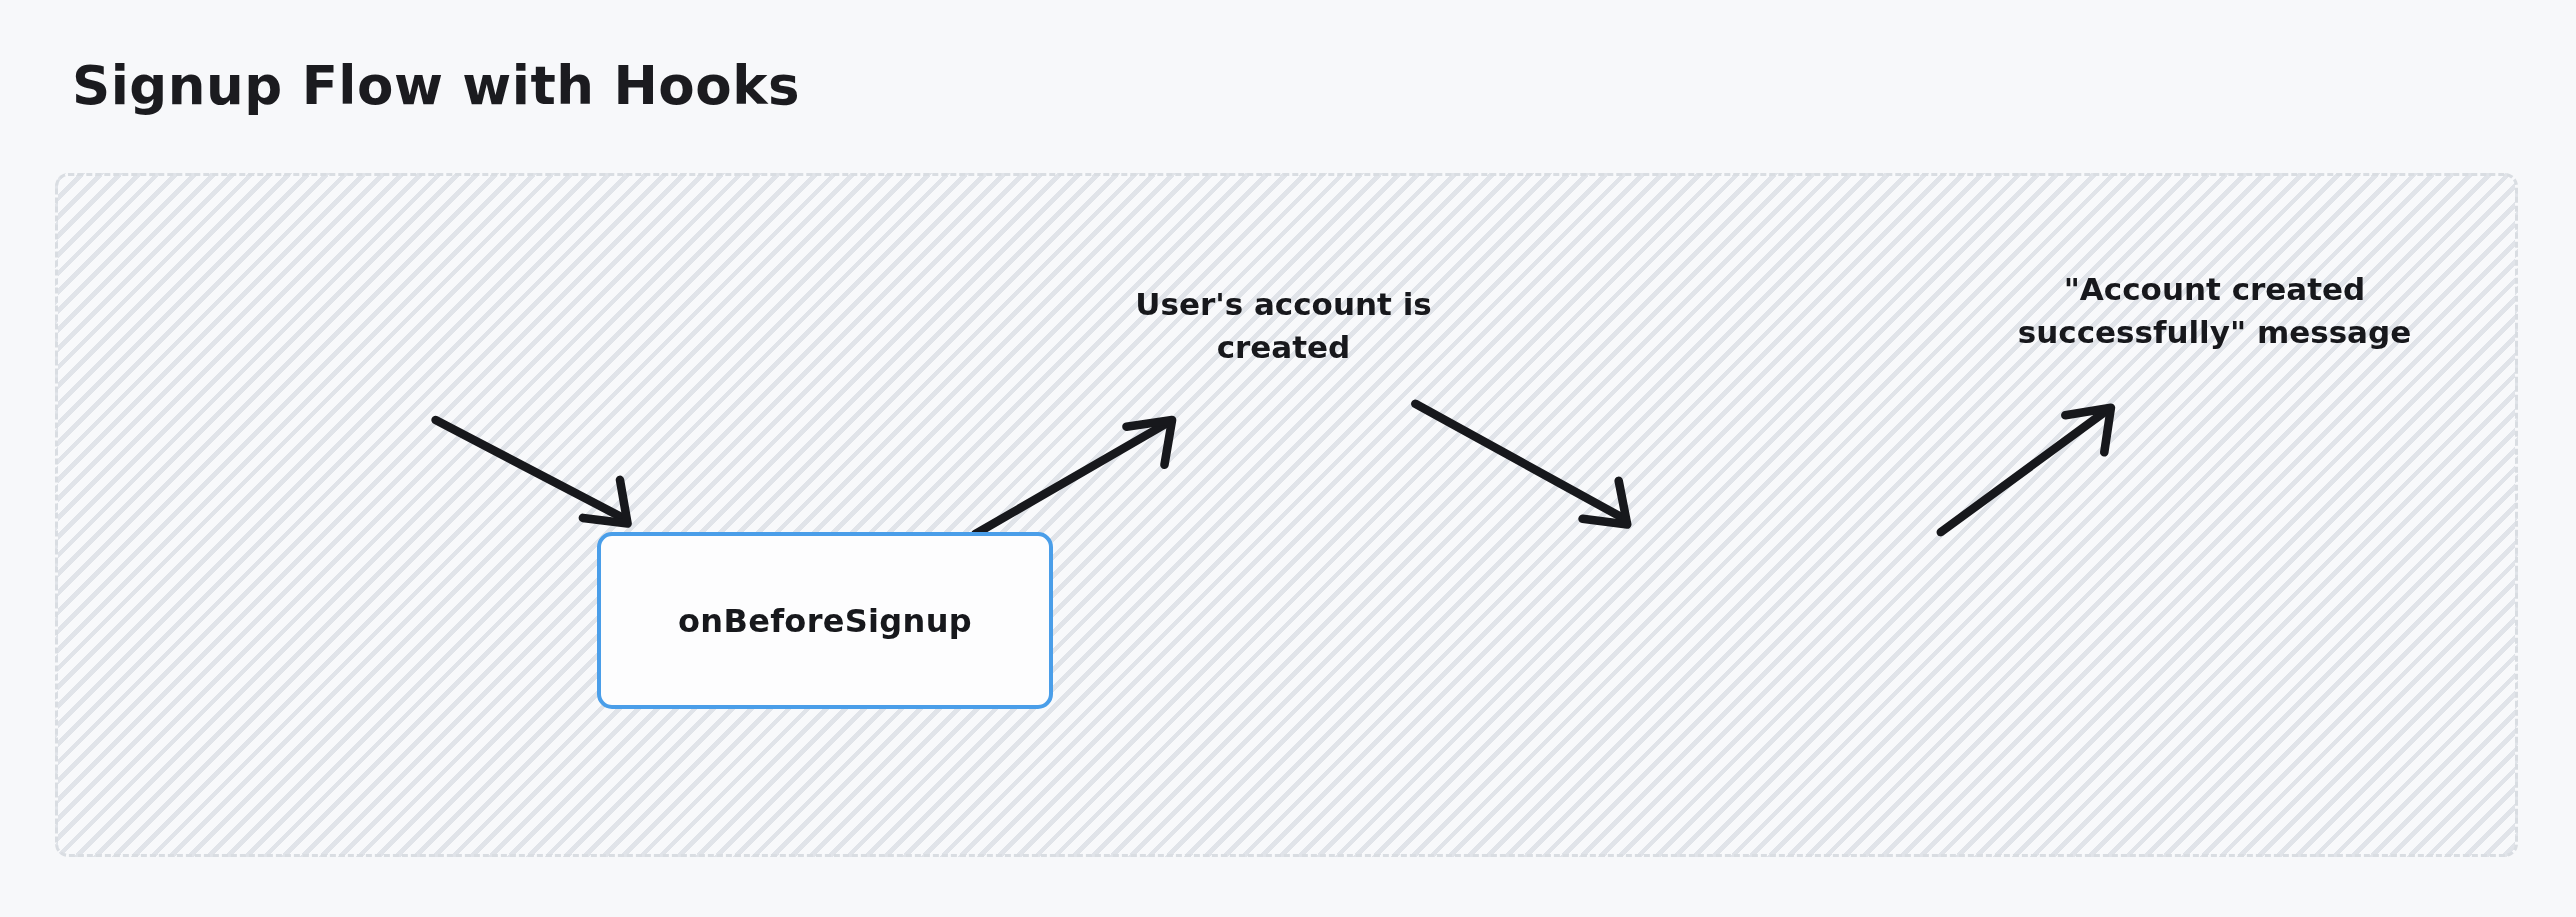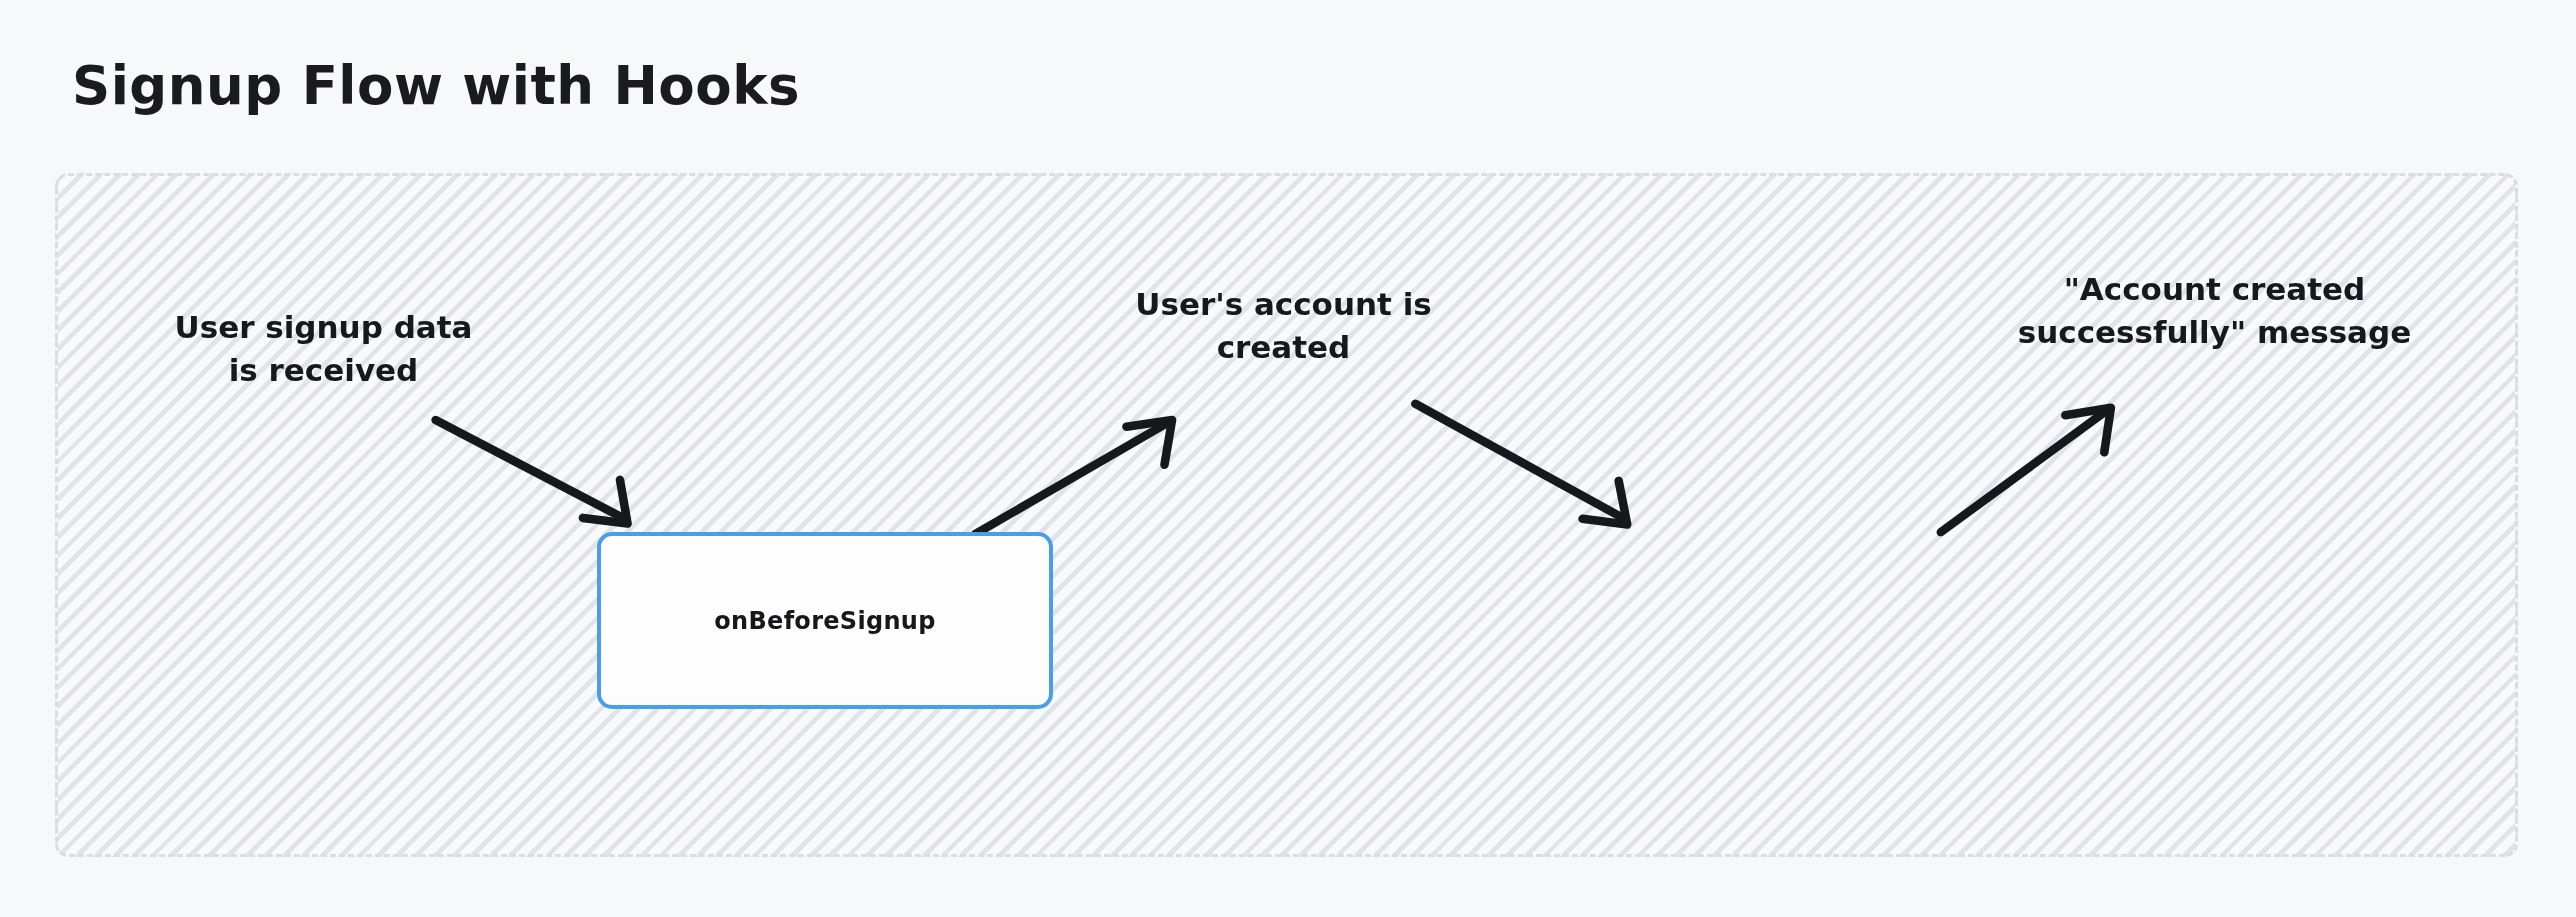--- a/index.html
+++ b/index.html
@@ -87,21 +87,21 @@
     height: 177px;
     background: #fdfdfe;
     border: 4.8px solid #4a9ee9;
     border-radius: 15px;
     display: flex;
     align-items: center;
     justify-content: center;
   }
   .node-label {
     font-family: "DejaVu Sans", sans-serif;
-    font-size: 24px;
+    font-size: 32px;
     font-weight: 700;
     letter-spacing: 0.3px;
     color: #17181c;
     white-space: nowrap;
   }
   #node-before { left: 597px; top: 532px; }
   #node-after  { left: 1595px; top: 532px; }
 
   
   .annotation {
@@ -160,22 +160,20 @@
       <path class="arrow-path" d="M 2042 560 L 2218 431"></path>
       <path class="arrow-head" d="M 2173 437 L 2221 429 L 2214 476"></path>
     </g>
   </svg>
 
   <div class="node" id="node-before">
     <span class="node-label">onBeforeSignup</span>
   </div>
 
 
-  <div class="annotation" id="label-signup-data">User signup data
-is received</div>
 
   <div class="annotation" id="label-account-created">User's account is
 created</div>
 
   <div class="annotation" id="label-success-message">"Account created
 successfully" message</div>
 
 </div>
 
 

